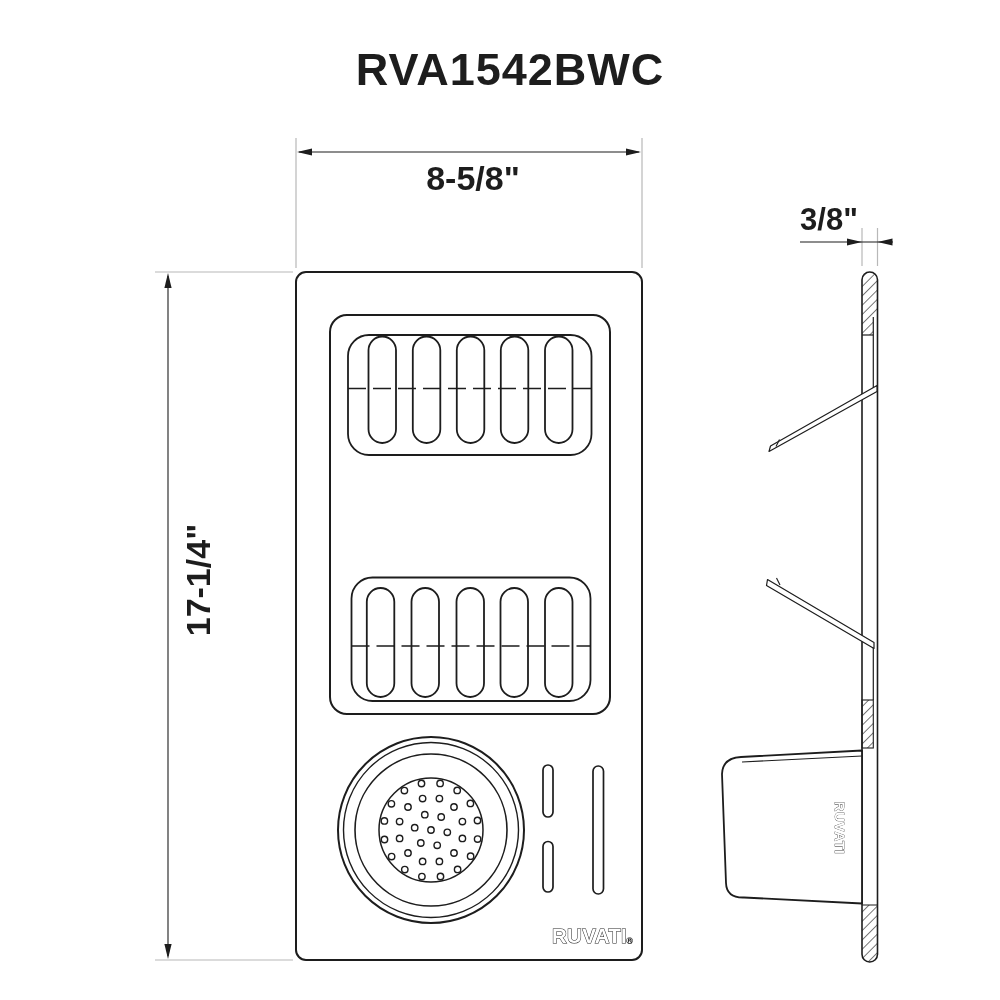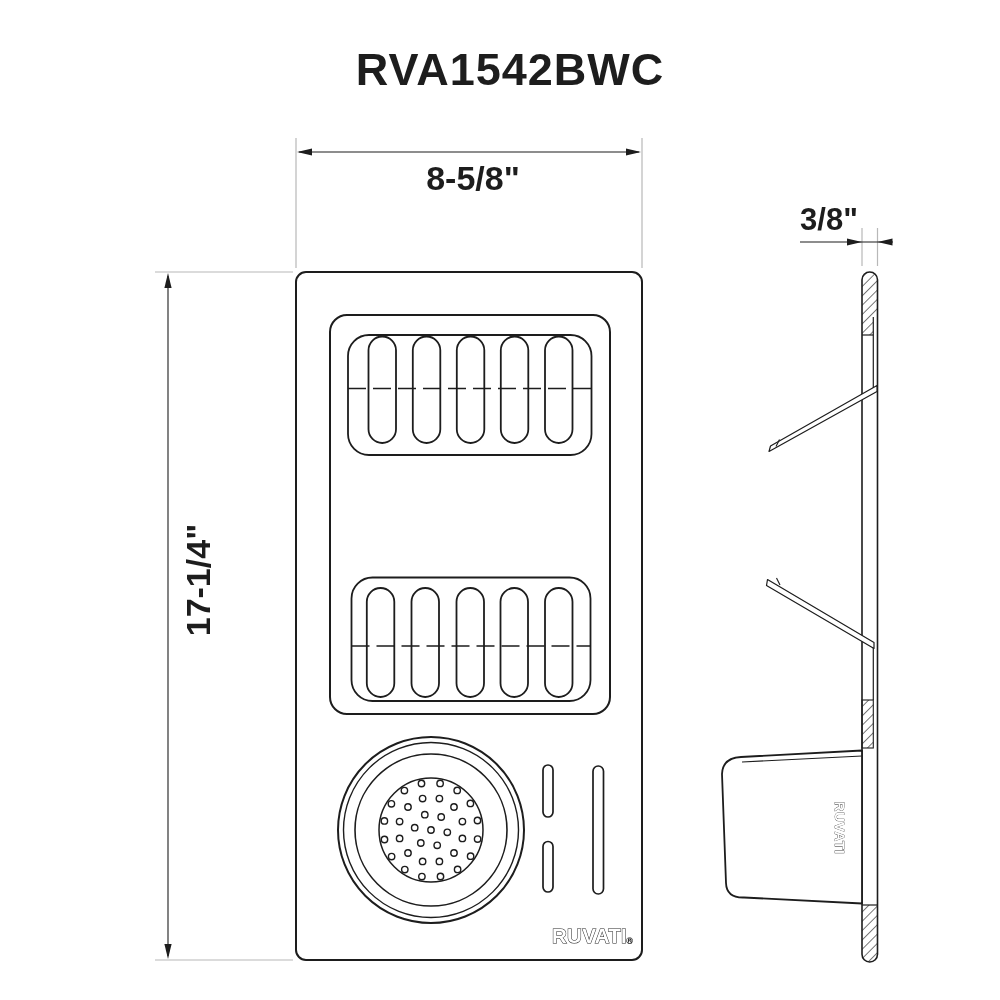--- a/index.html
+++ b/index.html
@@ -7,20 +7,21 @@
     --ext:#b8b8b8;
     --bg:#ffffff;
   }
   html,body{margin:0;padding:0;background:var(--bg);}
   .canvas{
     position:relative;
     width:1000px;height:1000px;
     background:var(--bg);
     font-family:"Liberation Sans", sans-serif;
     overflow:hidden;
+    border-radius:23px;
   }
   svg{position:absolute;left:0;top:0;}
   .ln{stroke:var(--line);fill:none;}
   .fillw{fill:#ffffff;}
   .ext{stroke:var(--ext);stroke-width:1.2;fill:none;}
   .dim{stroke:var(--line);stroke-width:1.1;fill:none;}
   .arrow{fill:var(--line);stroke:none;}
   .dimtext{fill:var(--line);font-weight:bold;}
   .dashline{stroke:var(--line);stroke-width:1.3;fill:none;stroke-dasharray:18 7;}
   .logotext{fill:#ffffff;stroke:var(--line);font-weight:bold;}

